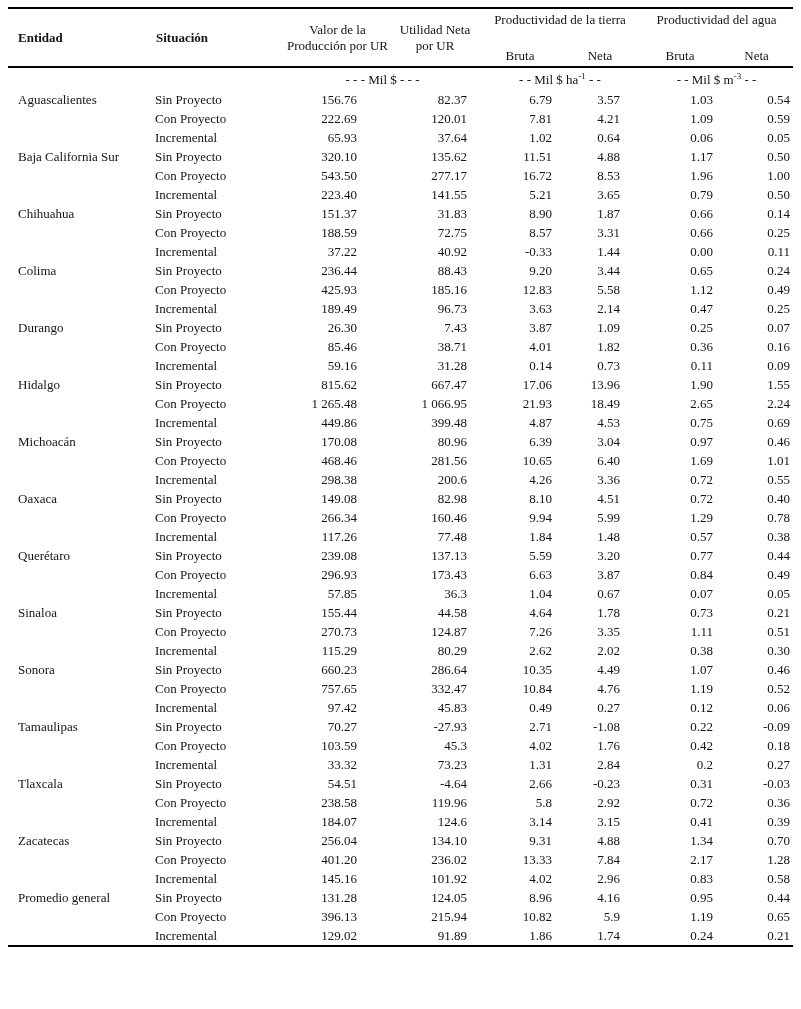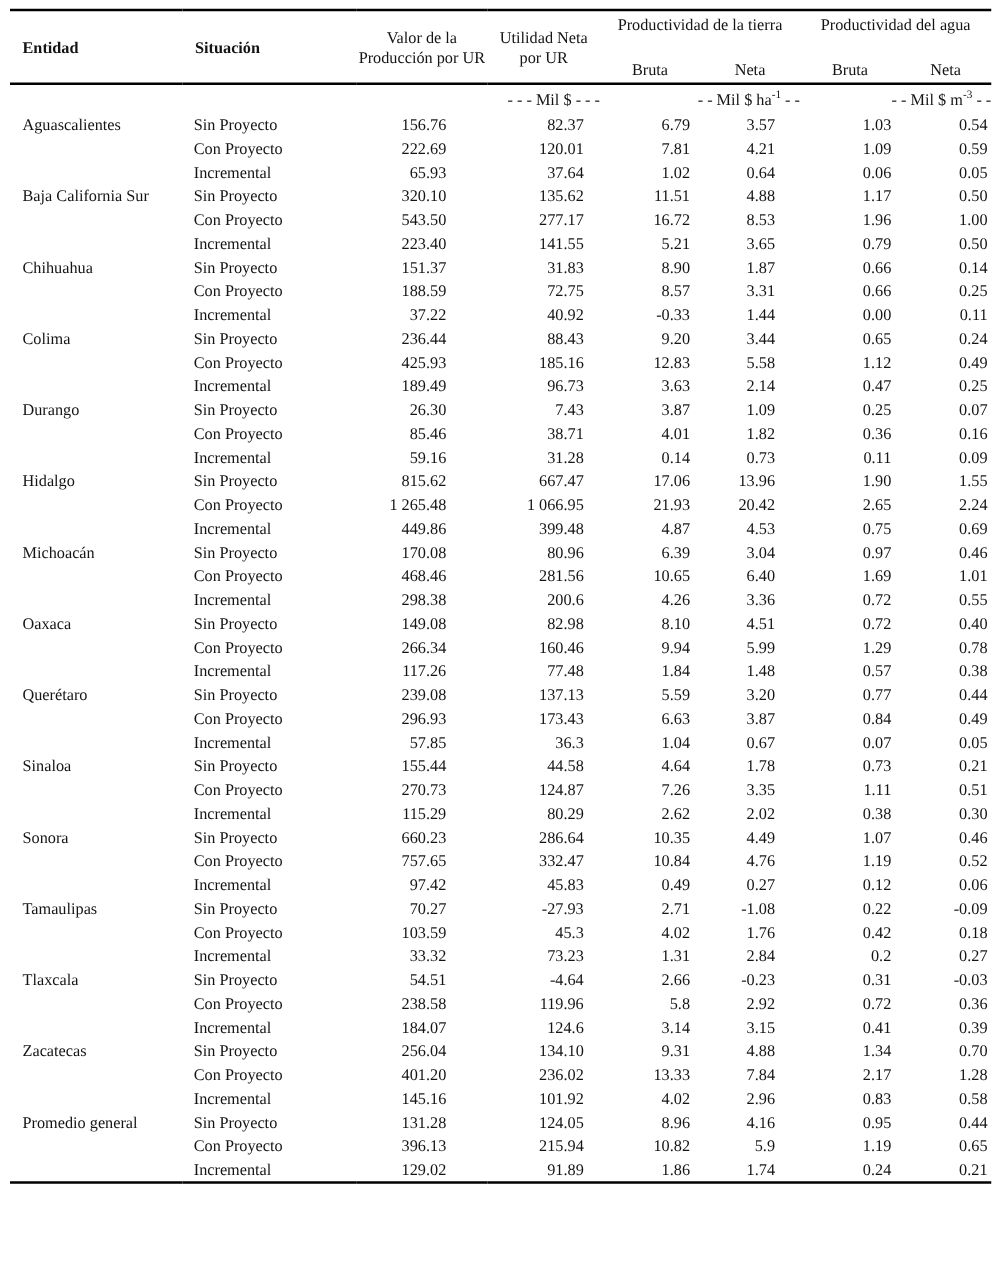--- a/index.html
+++ b/index.html
@@ -22,21 +22,21 @@
   thead{border-bottom:2px solid #000;}
   thead th{font-weight:normal;font-size:13px;padding:0;}
   tr.h1{height:40px;}
   tr.h2{height:18px;}
   th.main{vertical-align:middle;}
   th.wrap{white-space:pre-line;line-height:16px;}
   th.h-left{text-align:left;padding-left:10px;vertical-align:middle;font-weight:bold;}
   th.group{vertical-align:top;text-align:center;padding-top:3px;}
   th.sub{vertical-align:bottom;padding-bottom:2px;}
   tr.units-row{height:23px;}
-  tr.units-row td{text-align:right;vertical-align:middle;padding:0;}
+  tr.units-row td{text-align:center;vertical-align:middle;padding:0;}
   sup{font-size:9px;line-height:0;}
   tbody td{
     height:19px;line-height:19px;padding:0;
     white-space:nowrap;overflow:hidden;vertical-align:middle;
   }
   td.entity{vertical-align:top;text-align:left;padding-left:10px;}
   td.sit{text-align:left;padding-left:9px;}
   td.num{text-align:right;}
   td.v0{padding-right:33px;}
   td.v1{padding-right:13px;}
@@ -239,21 +239,21 @@
           <td class="num v2">17.06</td>
           <td class="num v3">13.96</td>
           <td class="num v4">1.90</td>
           <td class="num v5">1.55</td>
         </tr>
         <tr>
           <td class="sit">Con Proyecto</td>
           <td class="num v0">1 265.48</td>
           <td class="num v1">1 066.95</td>
           <td class="num v2">21.93</td>
-          <td class="num v3">20.42</td>
+          <td class="num v3">18.49</td>
           <td class="num v4">2.65</td>
           <td class="num v5">2.24</td>
         </tr>
         <tr>
           <td class="sit">Incremental</td>
           <td class="num v0">449.86</td>
           <td class="num v1">399.48</td>
           <td class="num v2">4.87</td>
           <td class="num v3">4.53</td>
           <td class="num v4">0.75</td>

